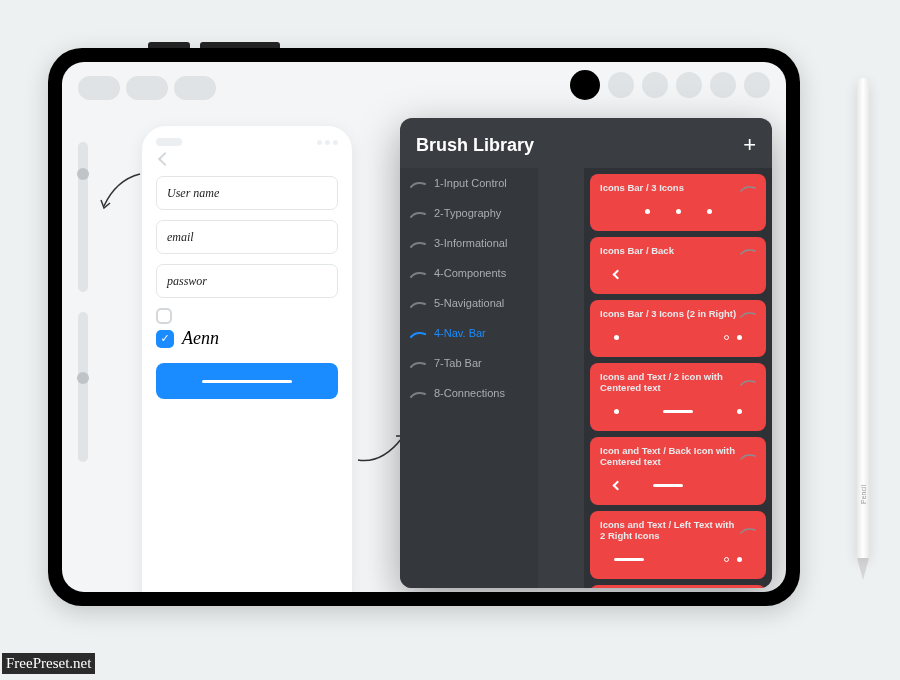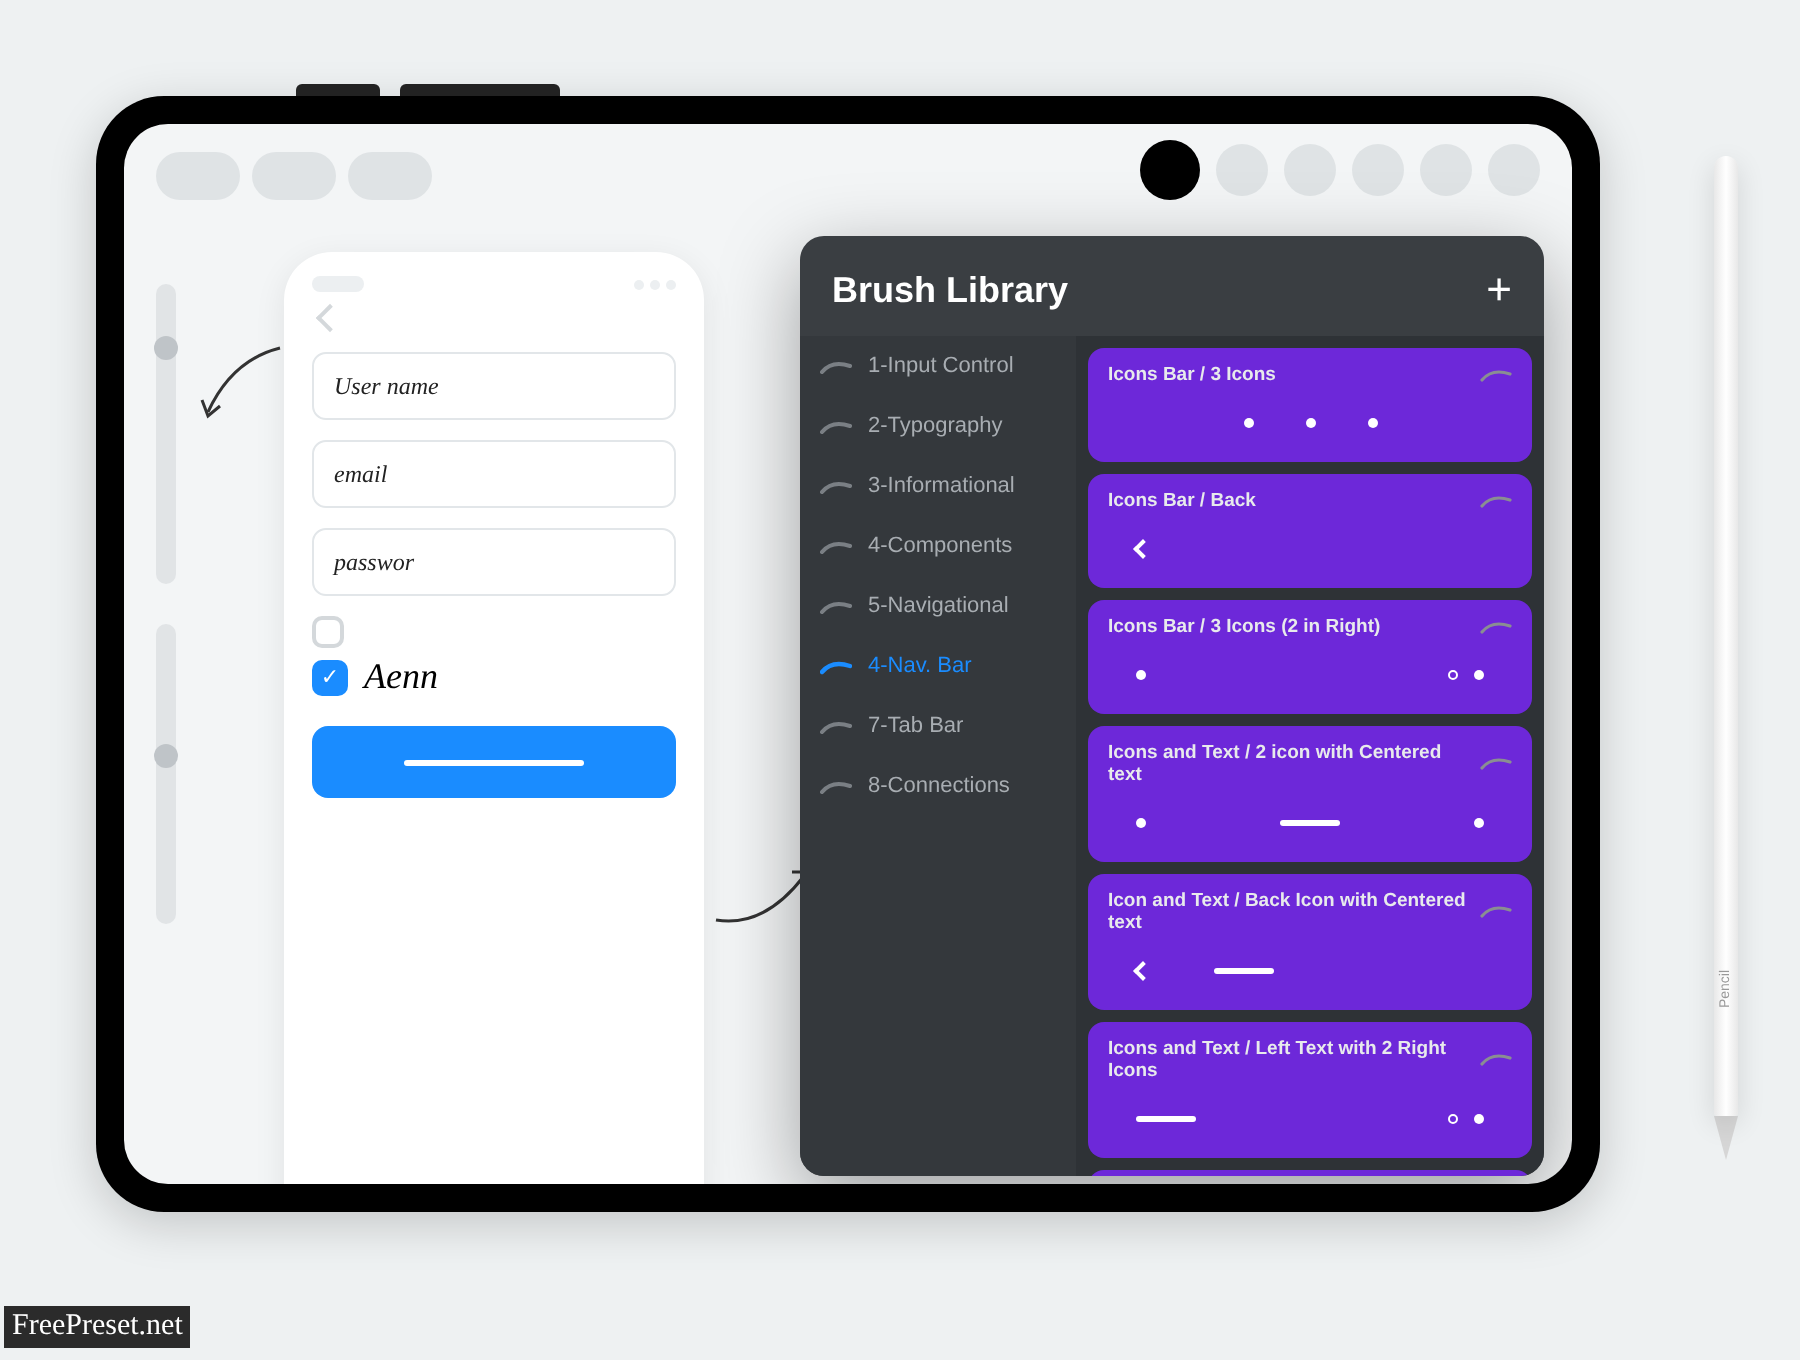--- a/index.html
+++ b/index.html
@@ -42,28 +42,28 @@
 
 
 .arrow { position: absolute; stroke: #333; stroke-width: 1.5; fill: none; }
 
 
 .panel { position: absolute; left: 338px; top: 56px; width: 372px; height: 470px; background: #3a3e42; border-radius: 12px; box-shadow: 0 12px 40px rgba(0,0,0,0.35); overflow: hidden; display: flex; flex-direction: column; }
 .panel::before { content: ""; position: absolute; top: -9px; left: 198px; width: 0; height: 0; border-left: 9px solid transparent; border-right: 9px solid transparent; border-bottom: 9px solid #3a3e42; }
 .panel-head { display: flex; justify-content: space-between; align-items: center; padding: 14px 16px 10px; color: #fff; }
 .panel-title { font-size: 18px; font-weight: 600; }
 .panel-plus { font-size: 22px; font-weight: 200; color: #fff; }
-.panel-body { display: flex; flex: 1; overflow: hidden; }
+.panel-body { display: flex; flex: 1; overflow: hidden; gap: 46px; }
 .cat-list { width: 138px; background: #34383c; overflow-y: auto; }
 .cat-item { display: flex; align-items: center; gap: 8px; padding: 9px 10px; color: #a8adb2; font-size: 11px; cursor: pointer; }
 .cat-item.active { color: #1a8cff; }
 .swoosh { width: 16px; height: 8px; position: relative; flex-shrink: 0; }
 .swoosh svg { width: 100%; height: 100%; }
 .brush-list { flex: 1; background: #2e3236; overflow-y: auto; padding: 6px; display: flex; flex-direction: column; gap: 6px; }
-.brush-item { background: #6d28d9; border-radius: 8px; padding: 8px 10px 10px; }
+.brush-item { background: #ef4444; border-radius: 8px; padding: 8px 10px 10px; }
 .brush-name { color: #e8eaec; font-size: 9.5px; font-weight: 600; display: flex; justify-content: space-between; align-items: center; margin-bottom: 8px; }
 .brush-preview { height: 20px; display: flex; align-items: center; justify-content: center; gap: 26px; }
 .bp-dot { width: 5px; height: 5px; background: #fff; border-radius: 50%; }
 .bp-dot-o { width: 5px; height: 5px; border: 1px solid #fff; border-radius: 50%; }
 .bp-line { width: 30px; height: 3px; background: #fff; border-radius: 2px; }
 .bp-caret { width: 7px; height: 7px; border-left: 2px solid #fff; border-bottom: 2px solid #fff; transform: rotate(45deg); }
 .bp-group { display: flex; align-items: center; gap: 8px; }
 
 
 .pencil { position: absolute; right: 26px; top: 78px; width: 22px; height: 540px; }

